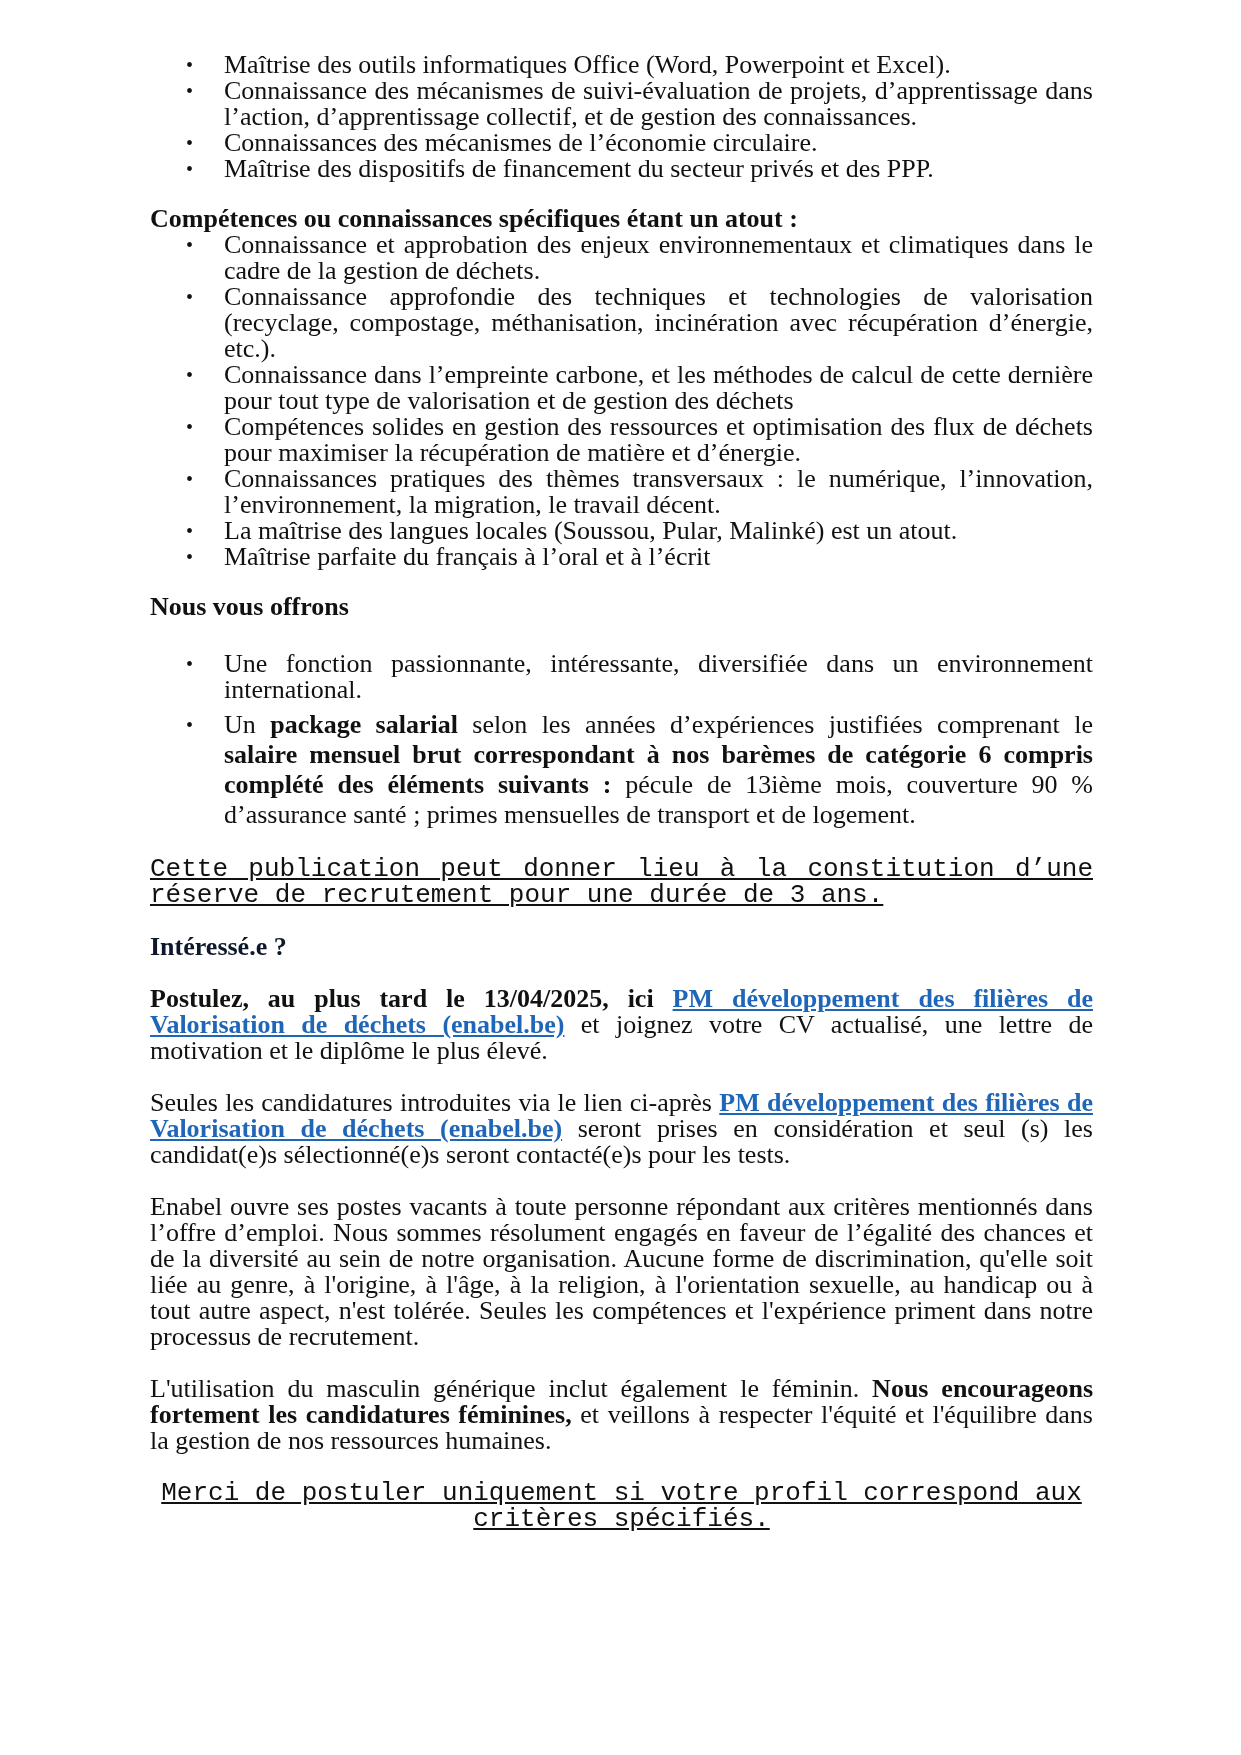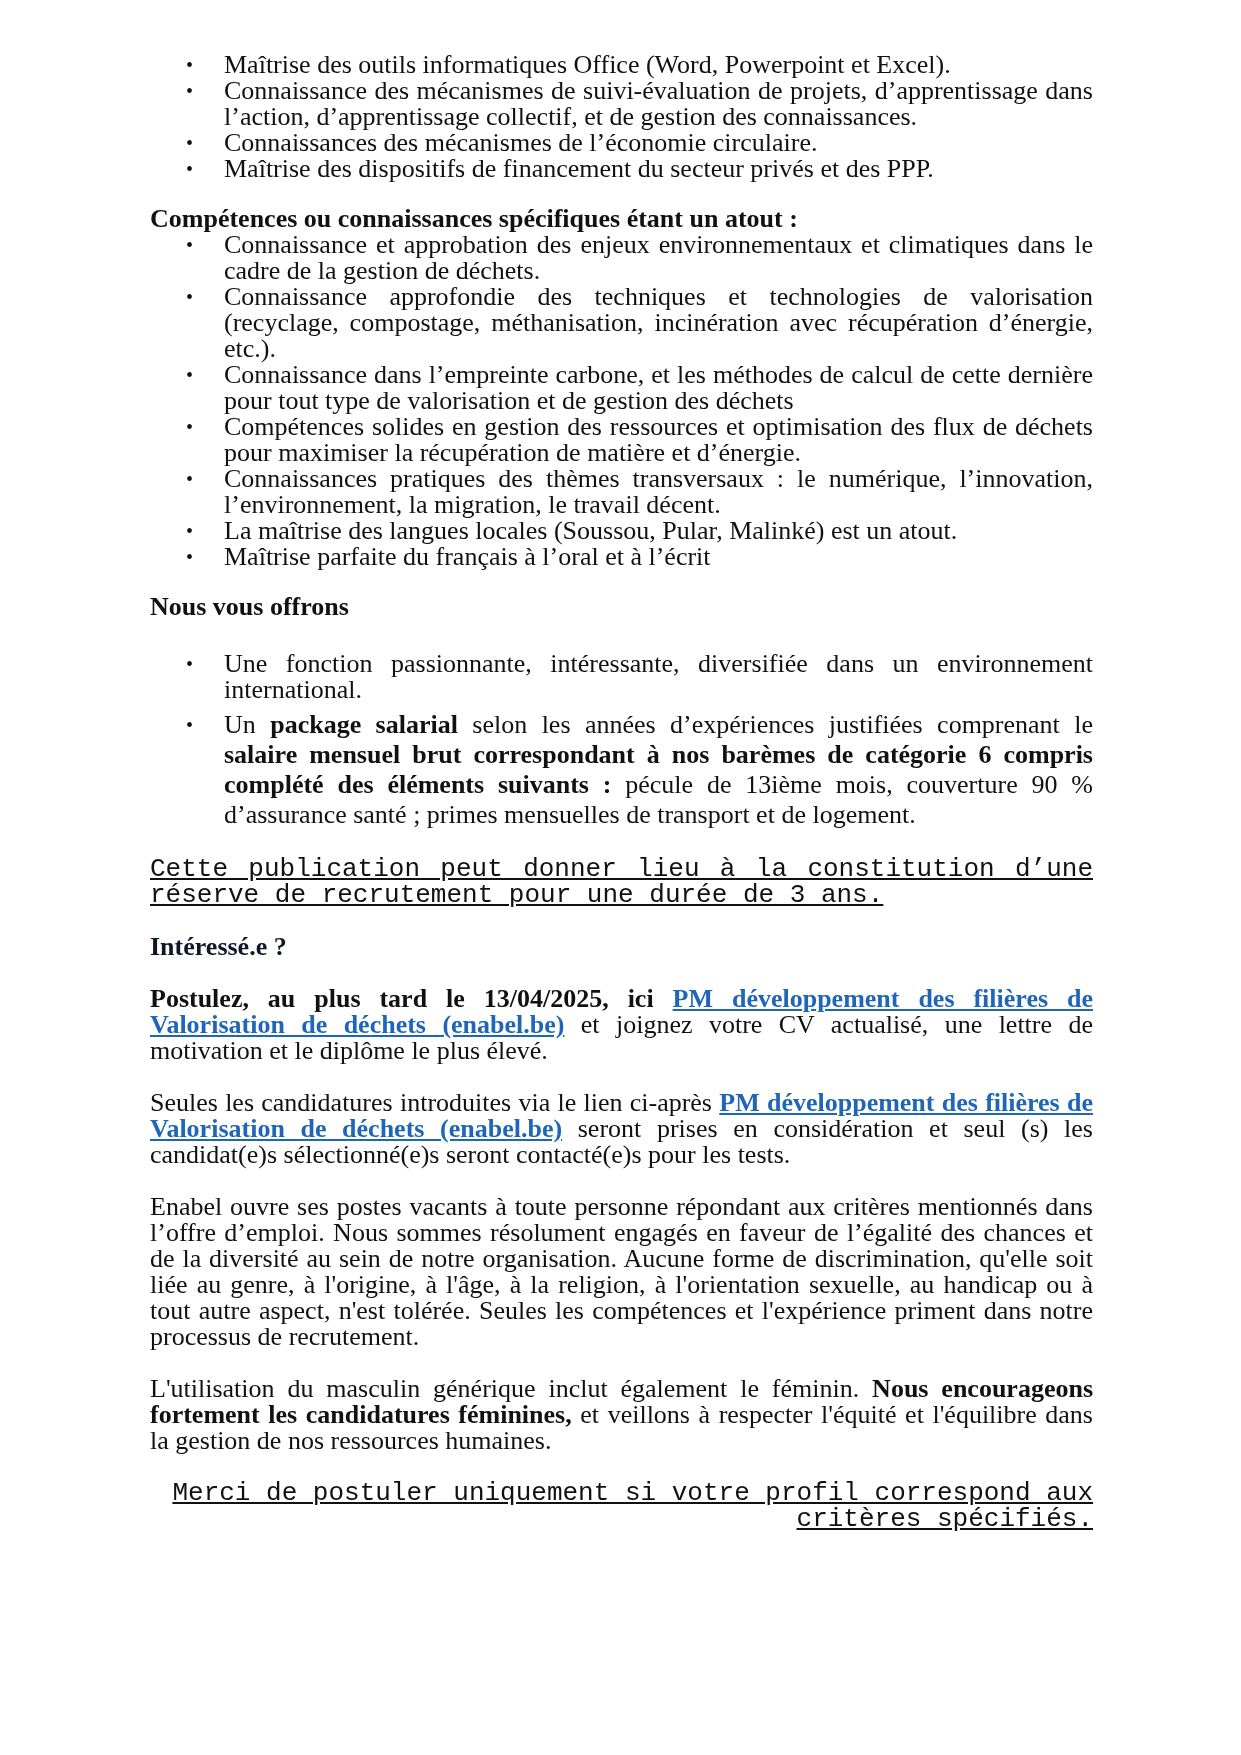--- a/index.html
+++ b/index.html
@@ -72,14 +72,14 @@
 
   <div class="gap-m"></div>
   <p>Enabel ouvre ses postes vacants à toute personne répondant aux critères mentionnés dans l’offre d’emploi. Nous sommes résolument engagés en faveur de l’égalité des chances et de la diversité au sein de notre organisation. Aucune forme de discrimination, qu'elle soit liée au genre, à l'origine, à l'âge, à la religion, à l'orientation sexuelle, au handicap ou à tout autre aspect, n'est tolérée. Seules les compétences et l'expérience priment dans notre processus de recrutement.</p>
 
   <div class="gap-m"></div>
   <p>
     <span>L'utilisation du masculin générique inclut également le féminin. </span><b>Nous encourageons fortement les candidatures féminines,</b><span> et veillons à respecter l'équité et l'équilibre dans la gestion de nos ressources humaines.</span>
   </p>
 
   <div class="gap-m"></div>
-  <p class="u" style="text-align:right">Merci de postuler uniquement si votre profil correspond aux critères spécifiés.</p>
+  <p class="u" style="text-align:center">Merci de postuler uniquement si votre profil correspond aux critères spécifiés.</p>
 </div>
 
 </body></html>

